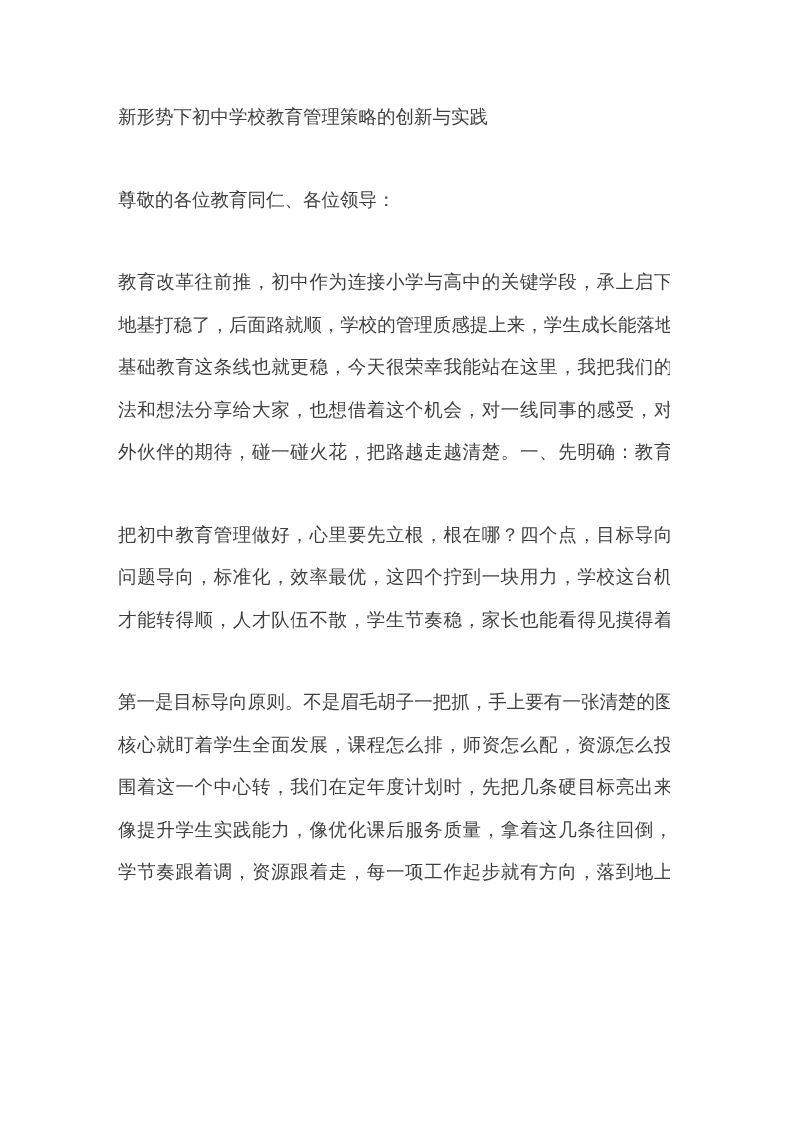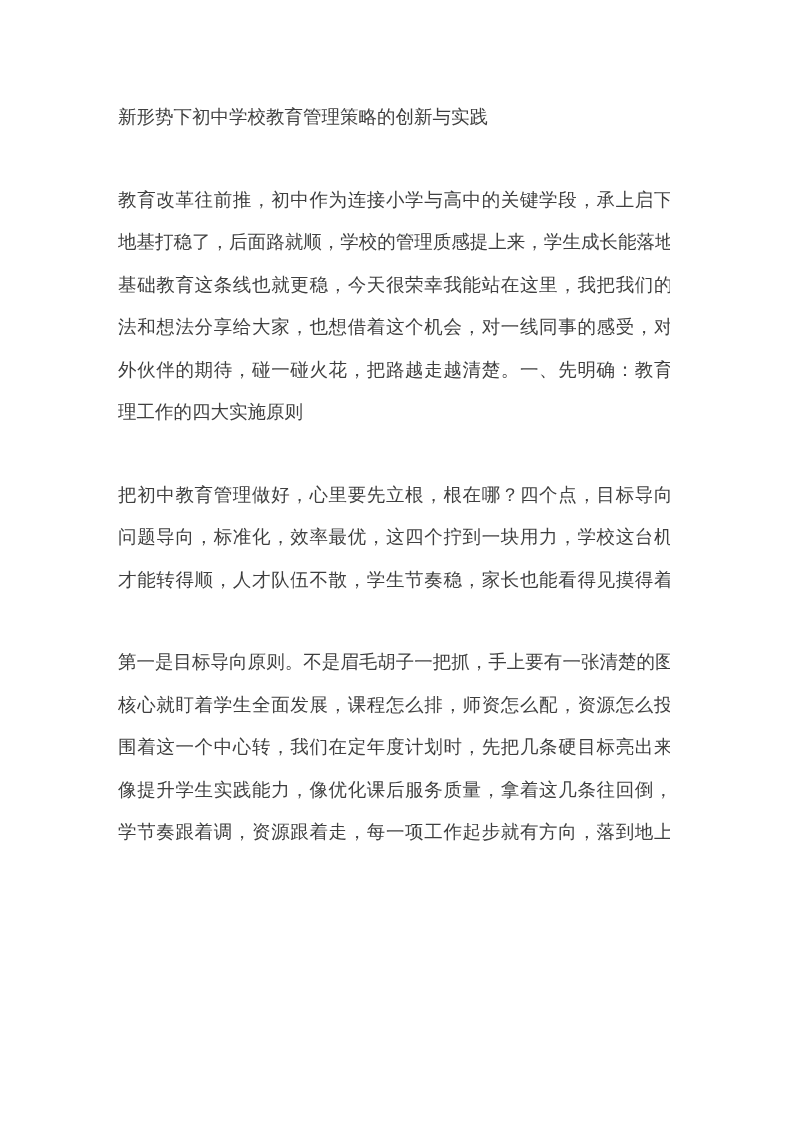--- a/index.html
+++ b/index.html
@@ -44,20 +44,23 @@
 </head>
 <body>
 
 <div class="page">
   <div class="content">
 
     <div class="block">
       <div class="line">新形势下初中学校教育管理策略的创新与实践</div>
     </div>
 
+    <div class="block">
+      <div class="line">尊敬的各位教育同仁、各位领导：</div>
+    </div>
 
 
     <div class="block">
       <div class="line fill">
           <span>教</span>
           <span>育</span>
           <span>改</span>
           <span>革</span>
           <span>往</span>
           <span>前</span>
@@ -208,21 +211,20 @@
           <span>一</span>
           <span>、</span>
           <span>先</span>
           <span>明</span>
           <span>确</span>
           <span>：</span>
           <span>教</span>
           <span>育</span>
           <span>管</span>
         </div>
-      <div class="line">理工作的四大实施原则</div>
     </div>
 
     <div class="block">
       <div class="line fill">
           <span>把</span>
           <span>初</span>
           <span>中</span>
           <span>教</span>
           <span>育</span>
           <span>管</span>

